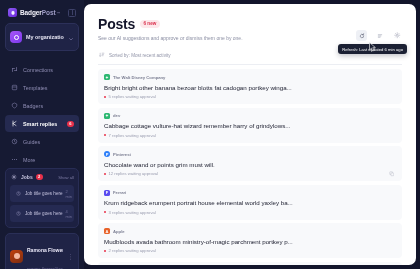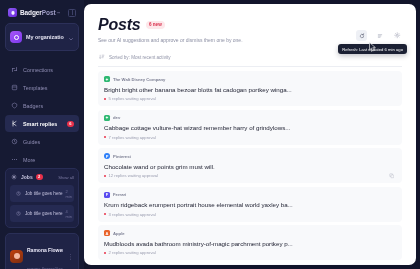--- a/index.html
+++ b/index.html
@@ -169,21 +169,21 @@
     overflow: hidden;
   }
   .main-inner {
     padding: 12px 14px 0 14px;
     height: 100%;
     overflow: hidden;
   }
 
   .title-row { display: flex; align-items: center; gap: 5px; }
   .page-title {
-    font-size: 16px; font-weight: 700; color: #14162b; letter-spacing: -0.2px; font-style: italic;
+    font-size: 14px; font-weight: 700; color: #14162b; letter-spacing: -0.2px;
   }
   .title-badge {
     background: #fde7ea; color: #d92d4a;
     font-size: 4.6px; font-weight: 700;
     padding: 1.4px 3.4px; border-radius: 8px; line-height: 1;
   }
   .subtitle {
     font-size: 5px; color: #8b8ea3; margin-top: 3px;
   }
 

